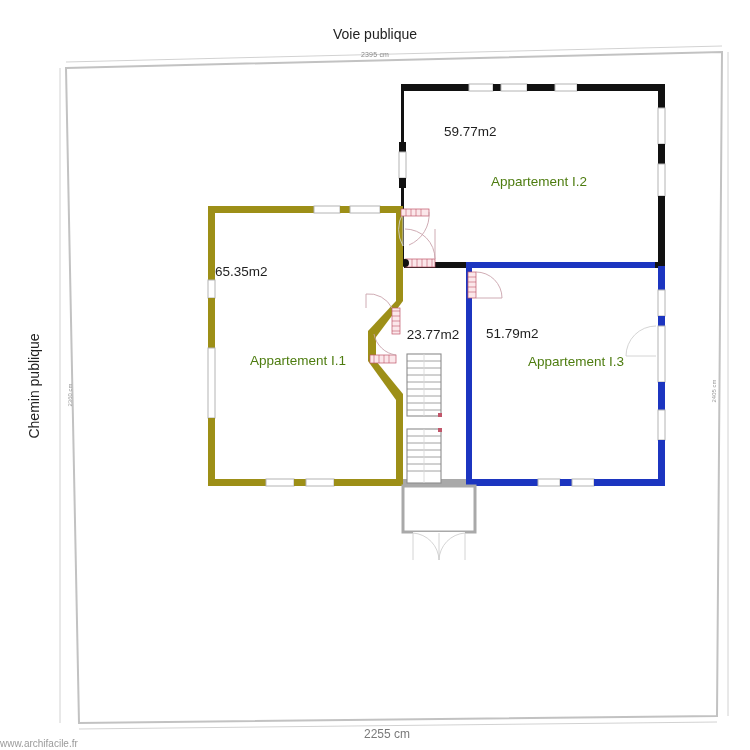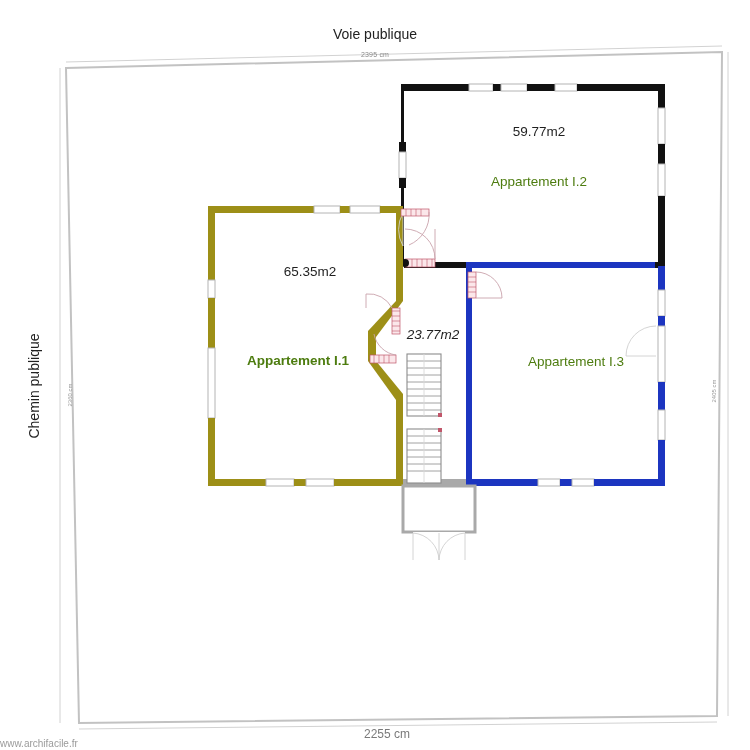--- a/index.html
+++ b/index.html
@@ -12,30 +12,30 @@
   #dim-top{left:0;top:51px;width:750px;text-align:center;font-size:7px;color:#8a8a8a;letter-spacing:.2px;}
   #dim-bottom{left:0;top:727px;width:750px;text-align:center;font-size:12px;color:#7a7a7a;padding-left:12px;}
   #title-chemin{left:-66px;top:378px;width:200px;text-align:center;font-size:14px;color:#222;
       transform:rotate(-90deg);transform-origin:50% 50%;}
   #dim-left{left:20px;top:392px;width:100px;text-align:center;font-size:6px;color:#9a9a9a;
       transform:rotate(-90deg);transform-origin:50% 50%;}
   #dim-right{left:664px;top:388px;width:100px;text-align:center;font-size:6px;color:#9a9a9a;
       transform:rotate(-90deg);transform-origin:50% 50%;}
   #watermark{left:0;top:738px;width:742px;text-align:left;font-size:10px;color:#9b9b9b;}
 
-  .area-txt{font-size:13.5px;color:#1f1f1f;text-align:center;}
+  .area-txt{font-size:13.5px;color:#1f1f1f;}
   .name-txt{font-size:13.5px;color:#4d7c0f;text-align:center;}
 
   #a2-area{left:444px;top:124px;width:190px;}
   #a2-name{left:444px;top:174px;width:190px;}
   #a1-area{left:215px;top:264px;width:190px;}
-  #a1-name{left:198px;top:353px;width:200px;font-weight:bold;}
+  #a1-name{left:198px;top:353px;width:200px;}
   #a3-area{left:486px;top:326px;width:190px;}
   #a3-name{left:476px;top:354px;width:200px;}
-  #hall-area{left:368px;top:327px;width:130px;text-align:center;font-style:italic;}
+  #hall-area{left:368px;top:327px;width:130px;text-align:center;}
 
   svg{position:absolute;left:0;top:0;}
 </style>
 </head>
 <body>
 
 <div id="stage">
 
   <svg width="750" height="750" viewBox="0 0 750 750">
 
@@ -231,18 +231,19 @@
   <div class="lbl" id="title-chemin">Chemin publique</div>
   <div class="lbl" id="dim-left">2360 cm</div>
   <div class="lbl" id="dim-right">2405 cm</div>
 
   <div class="lbl area-txt" id="a2-area">59.77m2</div>
   <div class="lbl name-txt" id="a2-name">Appartement I.2</div>
 
   <div class="lbl area-txt" id="a1-area">65.35m2</div>
   <div class="lbl name-txt" id="a1-name">Appartement I.1</div>
 
+  <div class="lbl area-txt" id="a3-area">51.79m2</div>
   <div class="lbl name-txt" id="a3-name">Appartement I.3</div>
 
   <div class="lbl area-txt" id="hall-area">23.77m2</div>
 
   <div class="lbl" id="watermark">www.archifacile.fr</div>
 </div>
 
 </body></html>

